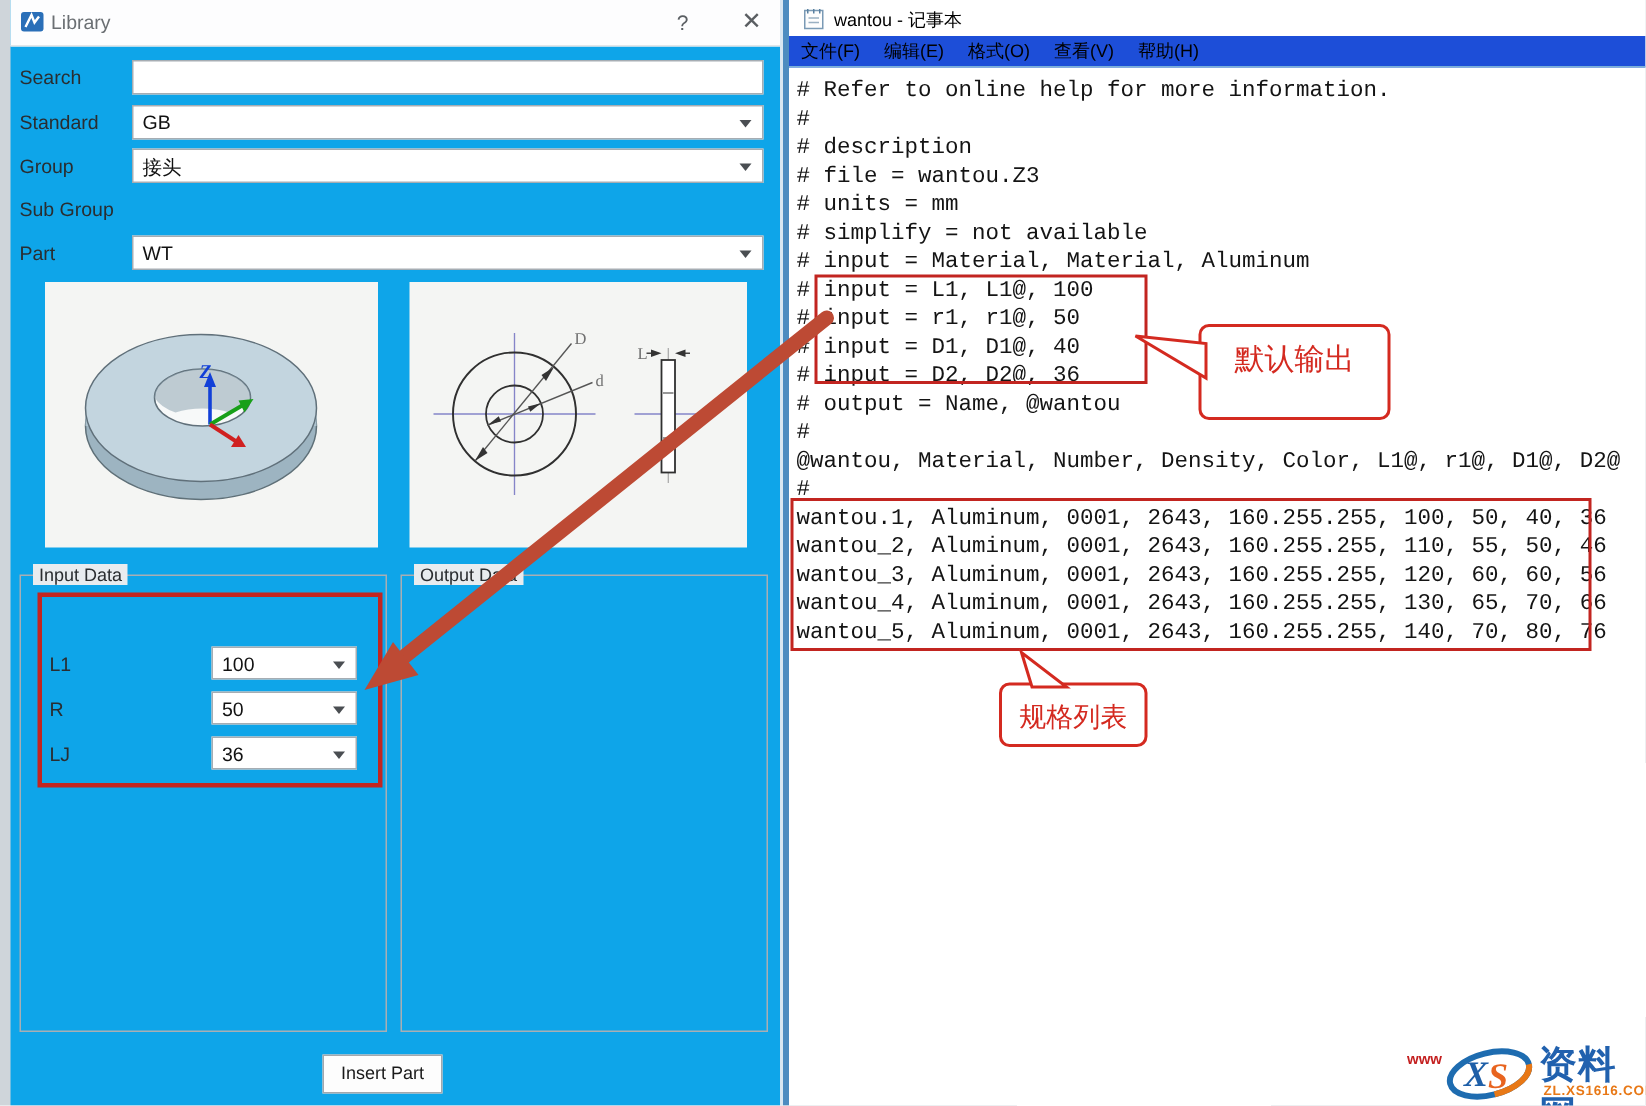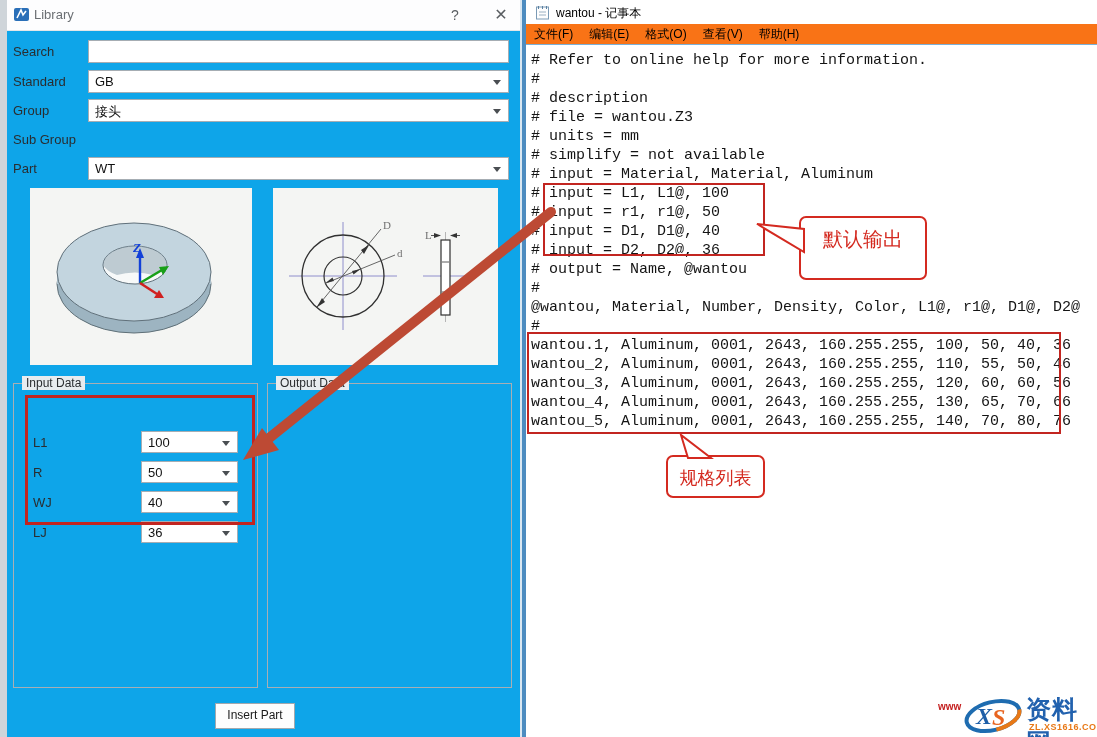--- a/index.html
+++ b/index.html
@@ -41,21 +41,21 @@
   #insert-btn{position:absolute;left:208px;top:703px;width:78px;height:24px;background:#fdfdfd;
       border:1px solid #a3a8ad;font-size:12px;color:#1a1a1a;text-align:center;line-height:22px;}
   
   #split{position:absolute;left:520px;top:0;width:6px;height:737px;
          background:linear-gradient(90deg,#d9e7f2 0 2px,#4d8cc0 2px 6px);}
   
   #notepad{position:absolute;left:526px;top:0;width:571px;height:737px;background:#fff;}
   .np-titlebar{position:absolute;left:0;top:0;width:100%;height:24px;background:#fff;}
   .np-title{position:absolute;left:30px;top:5px;font-size:12px;color:#000;}
   .np-ico{position:absolute;left:9px;top:4px;width:15px;height:16px;}
-  .np-menubar{position:absolute;left:0;top:24px;width:100%;height:20px;background:#f97316;
+  .np-menubar{position:absolute;left:0;top:24px;width:100%;height:20px;background:#1d4ed8;
               border-bottom:1px solid #7ab0d8;}
   .np-menu{display:inline-block;padding:2px 8px;font-size:12px;color:#000;}
   #np-text{position:absolute;left:0;top:46px;width:100%;padding:5px 0 0 5px;box-sizing:border-box;}
   .tline{height:19px;line-height:19px;font-family:"Liberation Mono",monospace;
          font-size:15px;color:#141414;white-space:pre;}
   
   .redbox{position:absolute;border:3px solid #c22520;z-index:30;box-sizing:border-box;}
   #ann-inputdata{left:18px;top:395px;width:230px;height:130px;border-width:3px;}
   .callout{position:absolute;background:#fff;border:2px solid #d42a20;border-radius:7px;
            z-index:40;text-align:center;color:#d42a20;box-sizing:border-box;}
@@ -171,27 +171,20 @@
           </div>
         </div>
           <div class="idata-row">
           <span class="idata-label">R</span>
           <div class="combo small">
             <span class="combo-value">50</span>
             <span class="combo-arrow"></span>
           </div>
         </div>
           <div class="idata-row">
-          <span class="idata-label">WJ</span>
-          <div class="combo small">
-            <span class="combo-value">40</span>
-            <span class="combo-arrow"></span>
-          </div>
-        </div>
-          <div class="idata-row">
           <span class="idata-label">LJ</span>
           <div class="combo small">
             <span class="combo-value">36</span>
             <span class="combo-arrow"></span>
           </div>
         </div>
         </div>
     </div>
 
     <div class="groupbox" id="gb-output">

